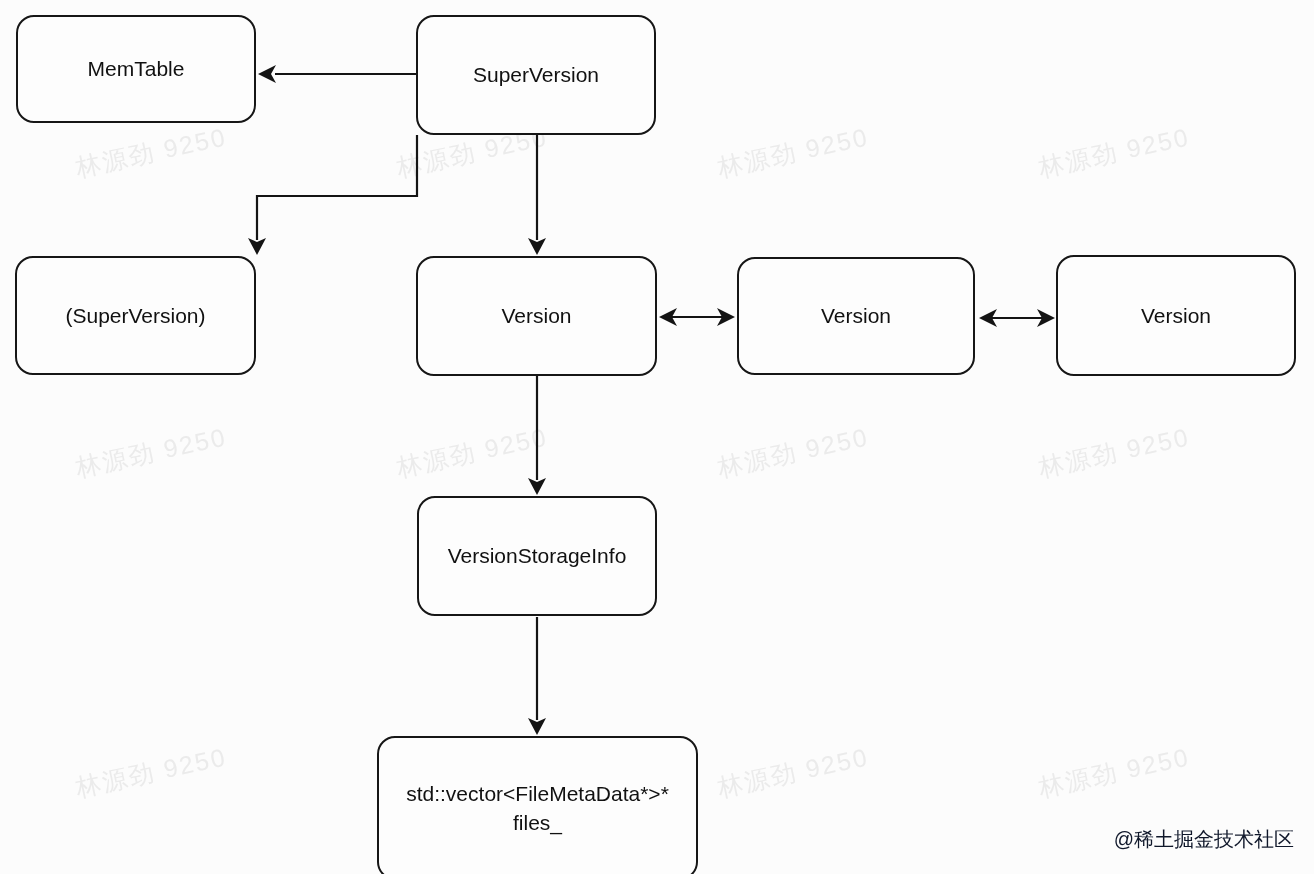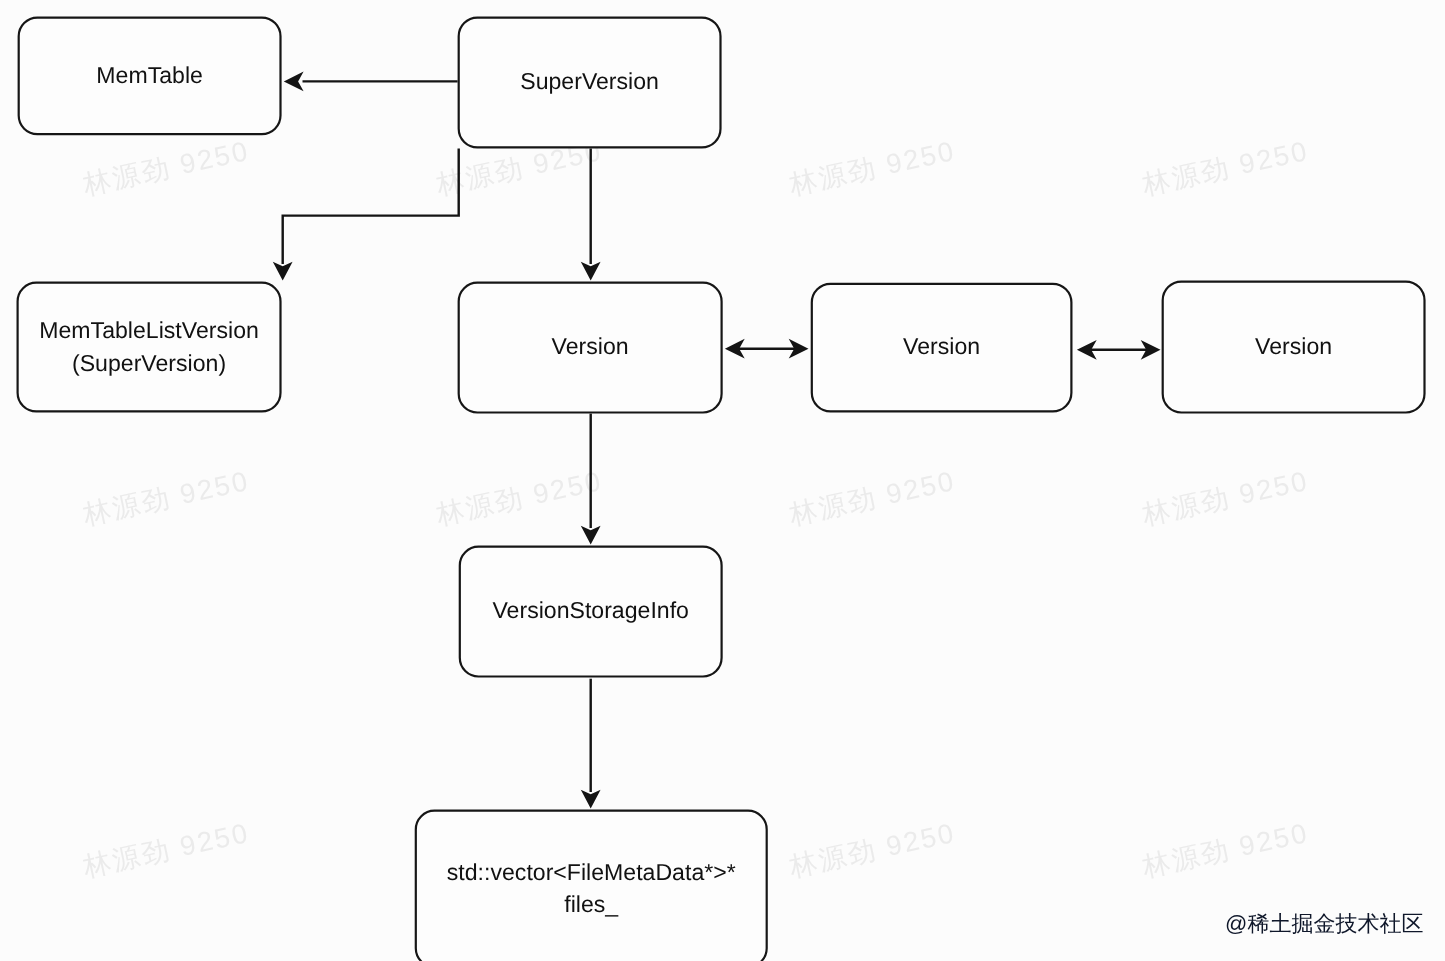--- a/index.html
+++ b/index.html
@@ -93,21 +93,20 @@
 
 <div class="node" style="left:16px;top:15px;width:240px;height:108px;">
   <span>MemTable</span>
 </div>
 
 <div class="node" style="left:416px;top:15px;width:240px;height:120px;text-align:center;">
   <span>SuperVersion</span>
 </div>
 
 <div class="node" style="left:15px;top:256px;width:241px;height:119px;">
-  <span>MemTableListVersion</span>
   <span>(SuperVersion)</span>
 </div>
 
 <div class="node" style="left:416px;top:256px;width:241px;height:120px;">
   <span>Version</span>
 </div>
 
 <div class="node" style="left:737px;top:257px;width:238px;height:118px;">
   <span>Version</span>
 </div>

